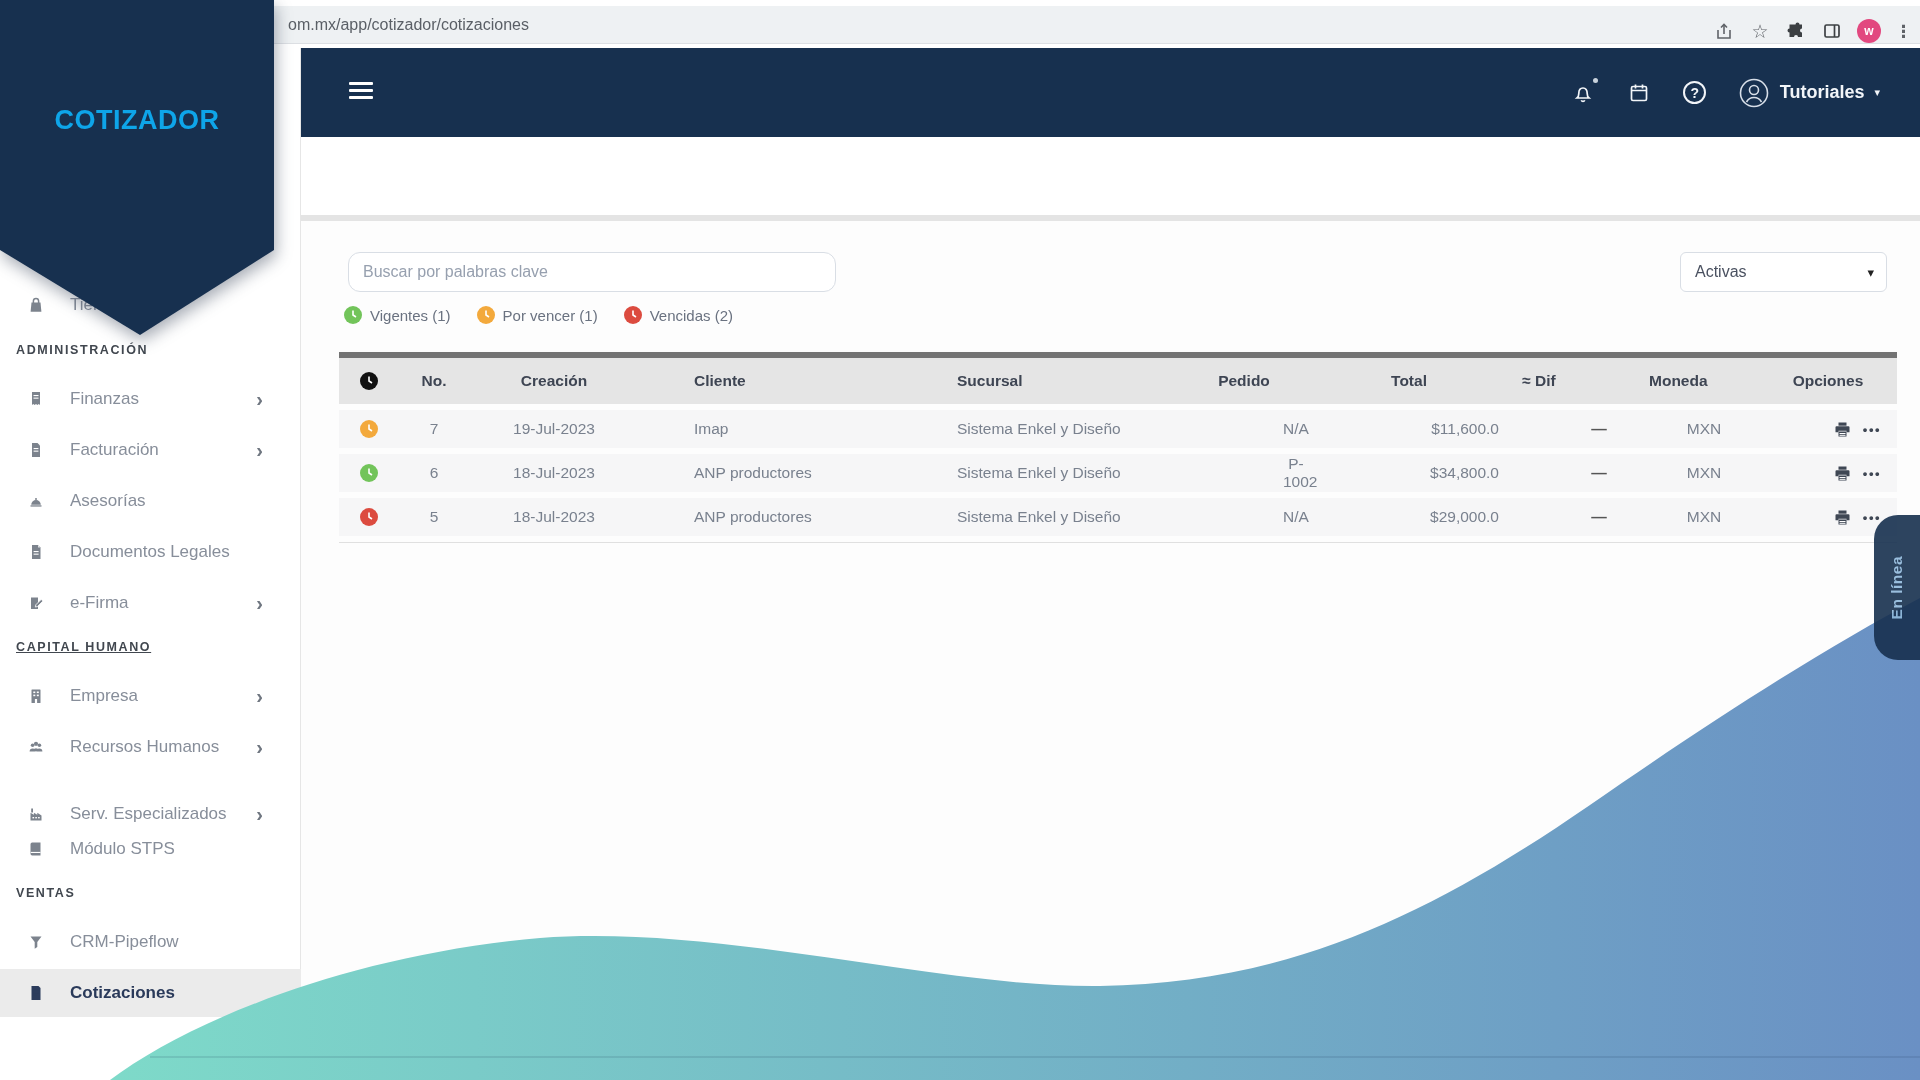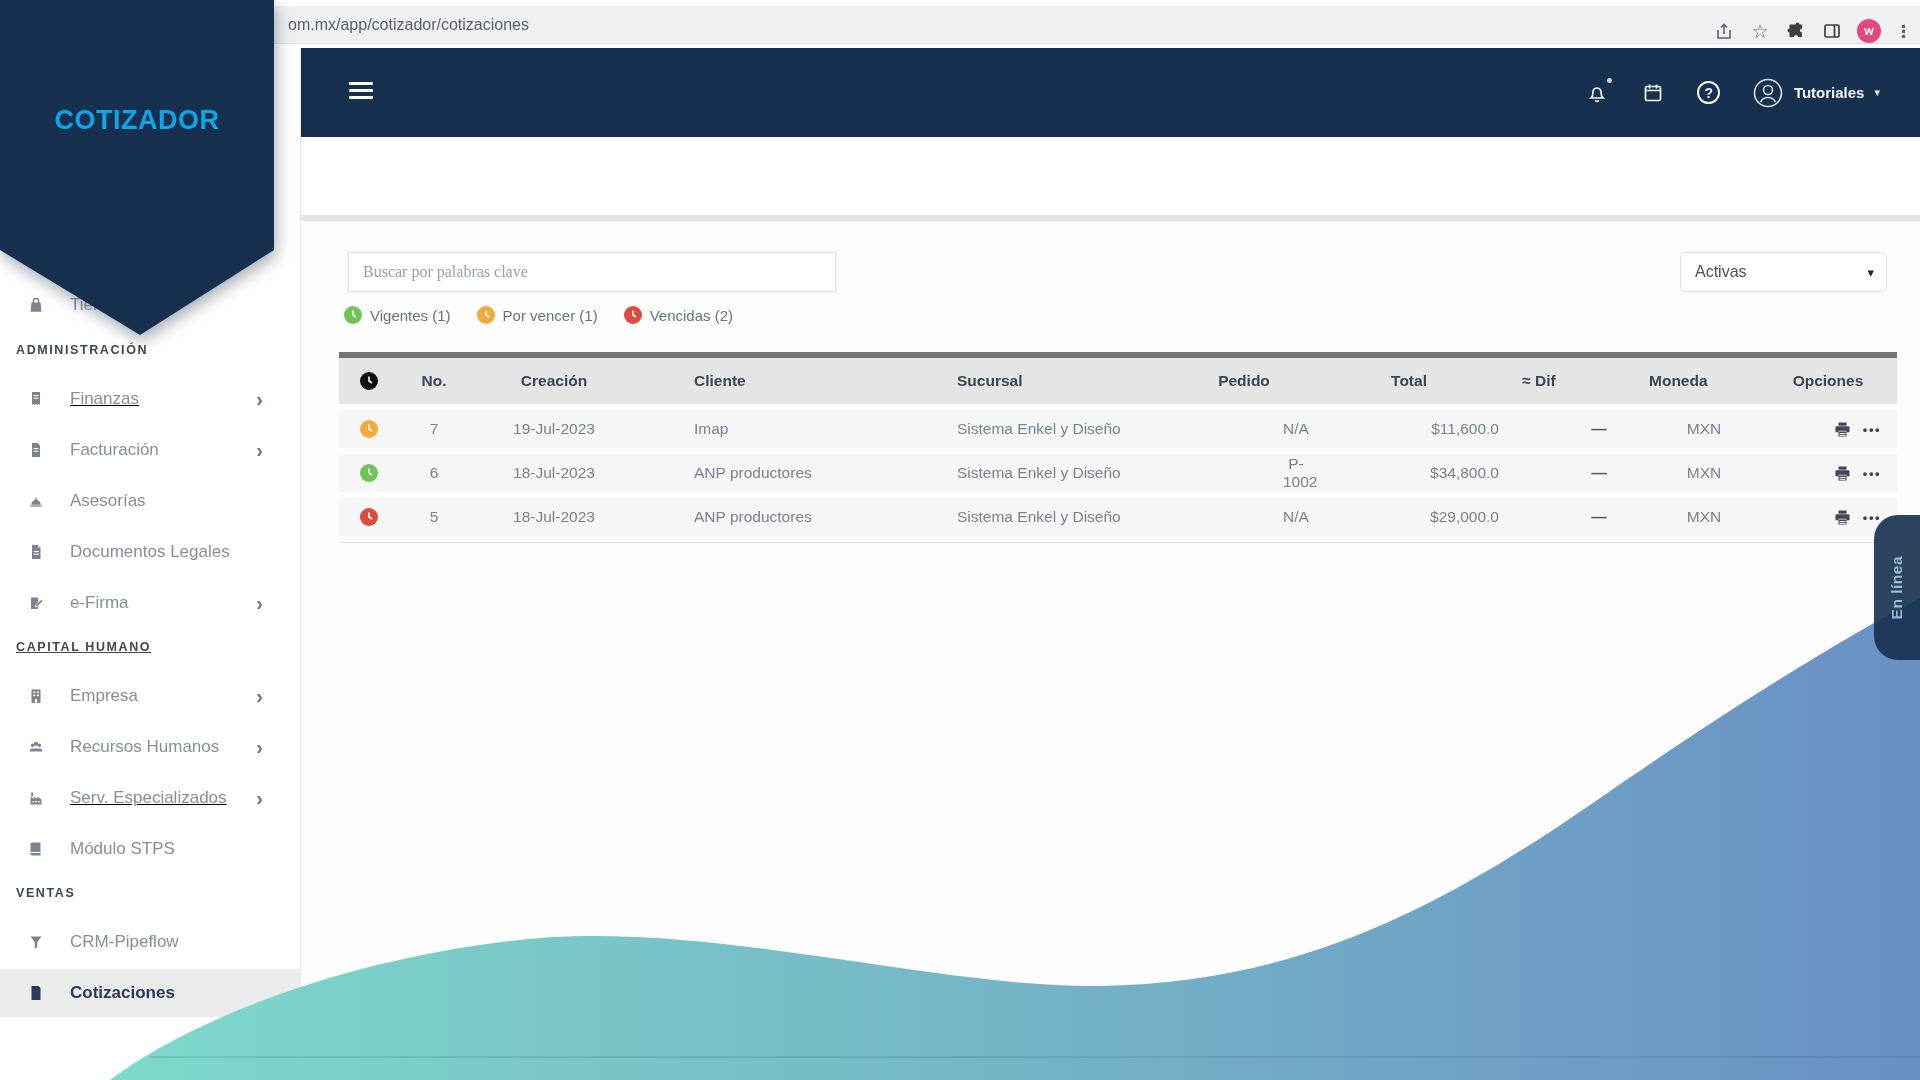--- a/index.html
+++ b/index.html
@@ -38,33 +38,33 @@
 
   
   .navbar{position:absolute;left:301px;top:48px;width:1619px;height:89px;z-index:2;}
   .burger{position:absolute;left:48px;top:34px;width:24px;height:20px;cursor:pointer;}
   .burger span{display:block;height:3.4px;background:#fff;margin-bottom:3.6px;border-radius:1px;}
   .nav-right{position:absolute;right:40px;top:0;height:89px;display:flex;align-items:center;gap:30px;}
   .nicon{position:relative;width:26px;height:26px;display:flex;align-items:center;justify-content:center;cursor:pointer;}
   .bell-dot{position:absolute;right:-2px;top:-2px;width:5px;height:5px;border-radius:50%;background:#C9D2DC;}
   .help-circ{width:23px;height:23px;border:2px solid #F2F5F9;border-radius:50%;color:#F2F5F9;font-size:14px;font-weight:bold;display:flex;align-items:center;justify-content:center;}
   .user-wrap{display:flex;align-items:center;gap:10px;cursor:pointer;}
-  .user-name{color:#F2F5F9;font-size:15px;font-weight:600;}
+  .user-name{color:#F2F5F9;font-size:18px;font-weight:600;}
   .user-caret{color:#F2F5F9;font-size:11px;}
 
   
   .titlebar{position:absolute;left:301px;top:137px;width:1619px;height:78px;background:#fff;z-index:2;}
   .page-title{position:absolute;left:47px;top:20px;font-size:27px;font-weight:bold;color:#3A4565;}
   .gear-btn{position:absolute;right:176px;top:21px;width:54px;height:42px;background:#fff;border:1px solid #3F444B;border-radius:8px;display:flex;align-items:center;justify-content:center;font-size:20px;color:#2F3338;cursor:pointer;}
   .new-btn{position:absolute;right:35px;top:22px;width:128px;height:40px;border:none;border-radius:5px;color:#fff;font-size:15px;font-weight:bold;font-family:inherit;cursor:pointer;box-shadow:0 1px 2px rgba(0,0,0,.15);}
   .title-shadow{position:absolute;left:301px;top:215px;width:1619px;height:6px;background:#E4E4E4;z-index:2;}
 
   
   .content{position:absolute;left:301px;top:221px;width:1619px;height:859px;background:#FDFDFD;z-index:2;}
-  .search{position:absolute;left:47px;top:31px;width:488px;height:40px;border:1px solid #D9DEE5;border-radius:0;padding:0 14px;font-size:16px;color:#4A5160;font-family:Liberation Serif, serif;background:#fff;outline:none;}
+  .search{position:absolute;left:47px;top:31px;width:488px;height:40px;border:1px solid #D9DEE5;border-radius:12px;padding:0 14px;font-size:16px;color:#4A5160;font-family:Liberation Sans, sans-serif;background:#fff;outline:none;}
   .search::placeholder{color:#97A0AF;}
   .select{position:absolute;right:33px;top:31px;width:207px;height:40px;border:1px solid #D9DEE5;border-radius:6px;background:#fff;display:flex;align-items:center;padding:0 14px;font-size:16px;color:#4A5160;cursor:pointer;}
   .select .sel-caret{position:absolute;right:12px;font-size:13px;color:#222;}
   .badges{position:absolute;left:43px;top:85px;display:flex;align-items:center;gap:26px;}
   .badge{display:flex;align-items:center;gap:8px;font-size:15px;color:#6A7280;}
   .clock{width:18px;height:18px;border-radius:50%;position:relative;flex:0 0 18px;}
   .clock svg{position:absolute;left:0;top:0;}
 
   
   .table{position:absolute;left:38px;top:131px;width:1558px;}
@@ -128,21 +128,21 @@
     <div class="side-row" style="top:235px;">
       <svg class="sicn" viewBox="0 0 20 20">
           <path d="M5.5 7.5h9l.9 9.2H4.6z"></path>
           <path class="nofill" d="M7.4 8V6a2.6 2.6 0 015.2 0v2"></path>
         </svg>
       <span class="slabel">Tienda</span>
     </div>
 
     <div class="sec-hdr" style="top:295px;">ADMINISTRACIÓN</div>
 
-    <div class="side-row" style="top:329px;text-decoration:underline;">
+    <div class="side-row" style="top:329px;">
       <svg class="sicn" viewBox="0 0 20 20">
           <path d="M6 3h8v13l-1.3-.9-1.35.9-1.35-.9L8.65 16 7.3 15.1 6 16z"></path>
           <rect class="wline" x="7.5" y="6" width="5" height="1.1"></rect>
           <rect class="wline" x="7.5" y="8.6" width="5" height="1.1"></rect>
         </svg>
       <span class="slabel">Finanzas</span>
       <span class="chev">›</span>
     </div>
     <div class="side-row" style="top:380px;">
       <svg class="sicn" viewBox="0 0 20 20">
@@ -198,21 +198,21 @@
           <circle cx="6.6" cy="8.2" r="1.8"></circle>
           <circle cx="13.4" cy="8.2" r="1.8"></circle>
           <circle cx="10" cy="6.8" r="2.1"></circle>
           <path d="M3.6 14.6a3.1 3.1 0 016.2 0z"></path>
           <path d="M10.2 14.6a3.1 3.1 0 016.2 0z"></path>
           <path d="M6.6 13.9a3.5 3.5 0 016.8 0z"></path>
         </svg>
       <span class="slabel">Recursos Humanos</span>
       <span class="chev">›</span>
     </div>
-    <div class="side-row" style="top:728px;text-decoration:underline;">
+    <div class="side-row" style="top:744px;">
       <svg class="sicn" viewBox="0 0 20 20">
           <path d="M4.5 16.5V8.8l3.4 2V8.8l3.4 2V8.8l4.2 2.6v5.1z"></path>
           <rect x="5.2" y="4.5" width="1.8" height="4"></rect>
           <rect class="wline" x="6.5" y="13" width="1.6" height="1.4"></rect>
           <rect class="wline" x="9.3" y="13" width="1.6" height="1.4"></rect>
           <rect class="wline" x="12.1" y="13" width="1.6" height="1.4"></rect>
         </svg>
       <span class="slabel">Serv. Especializados</span>
       <span class="chev">›</span>
     </div>

